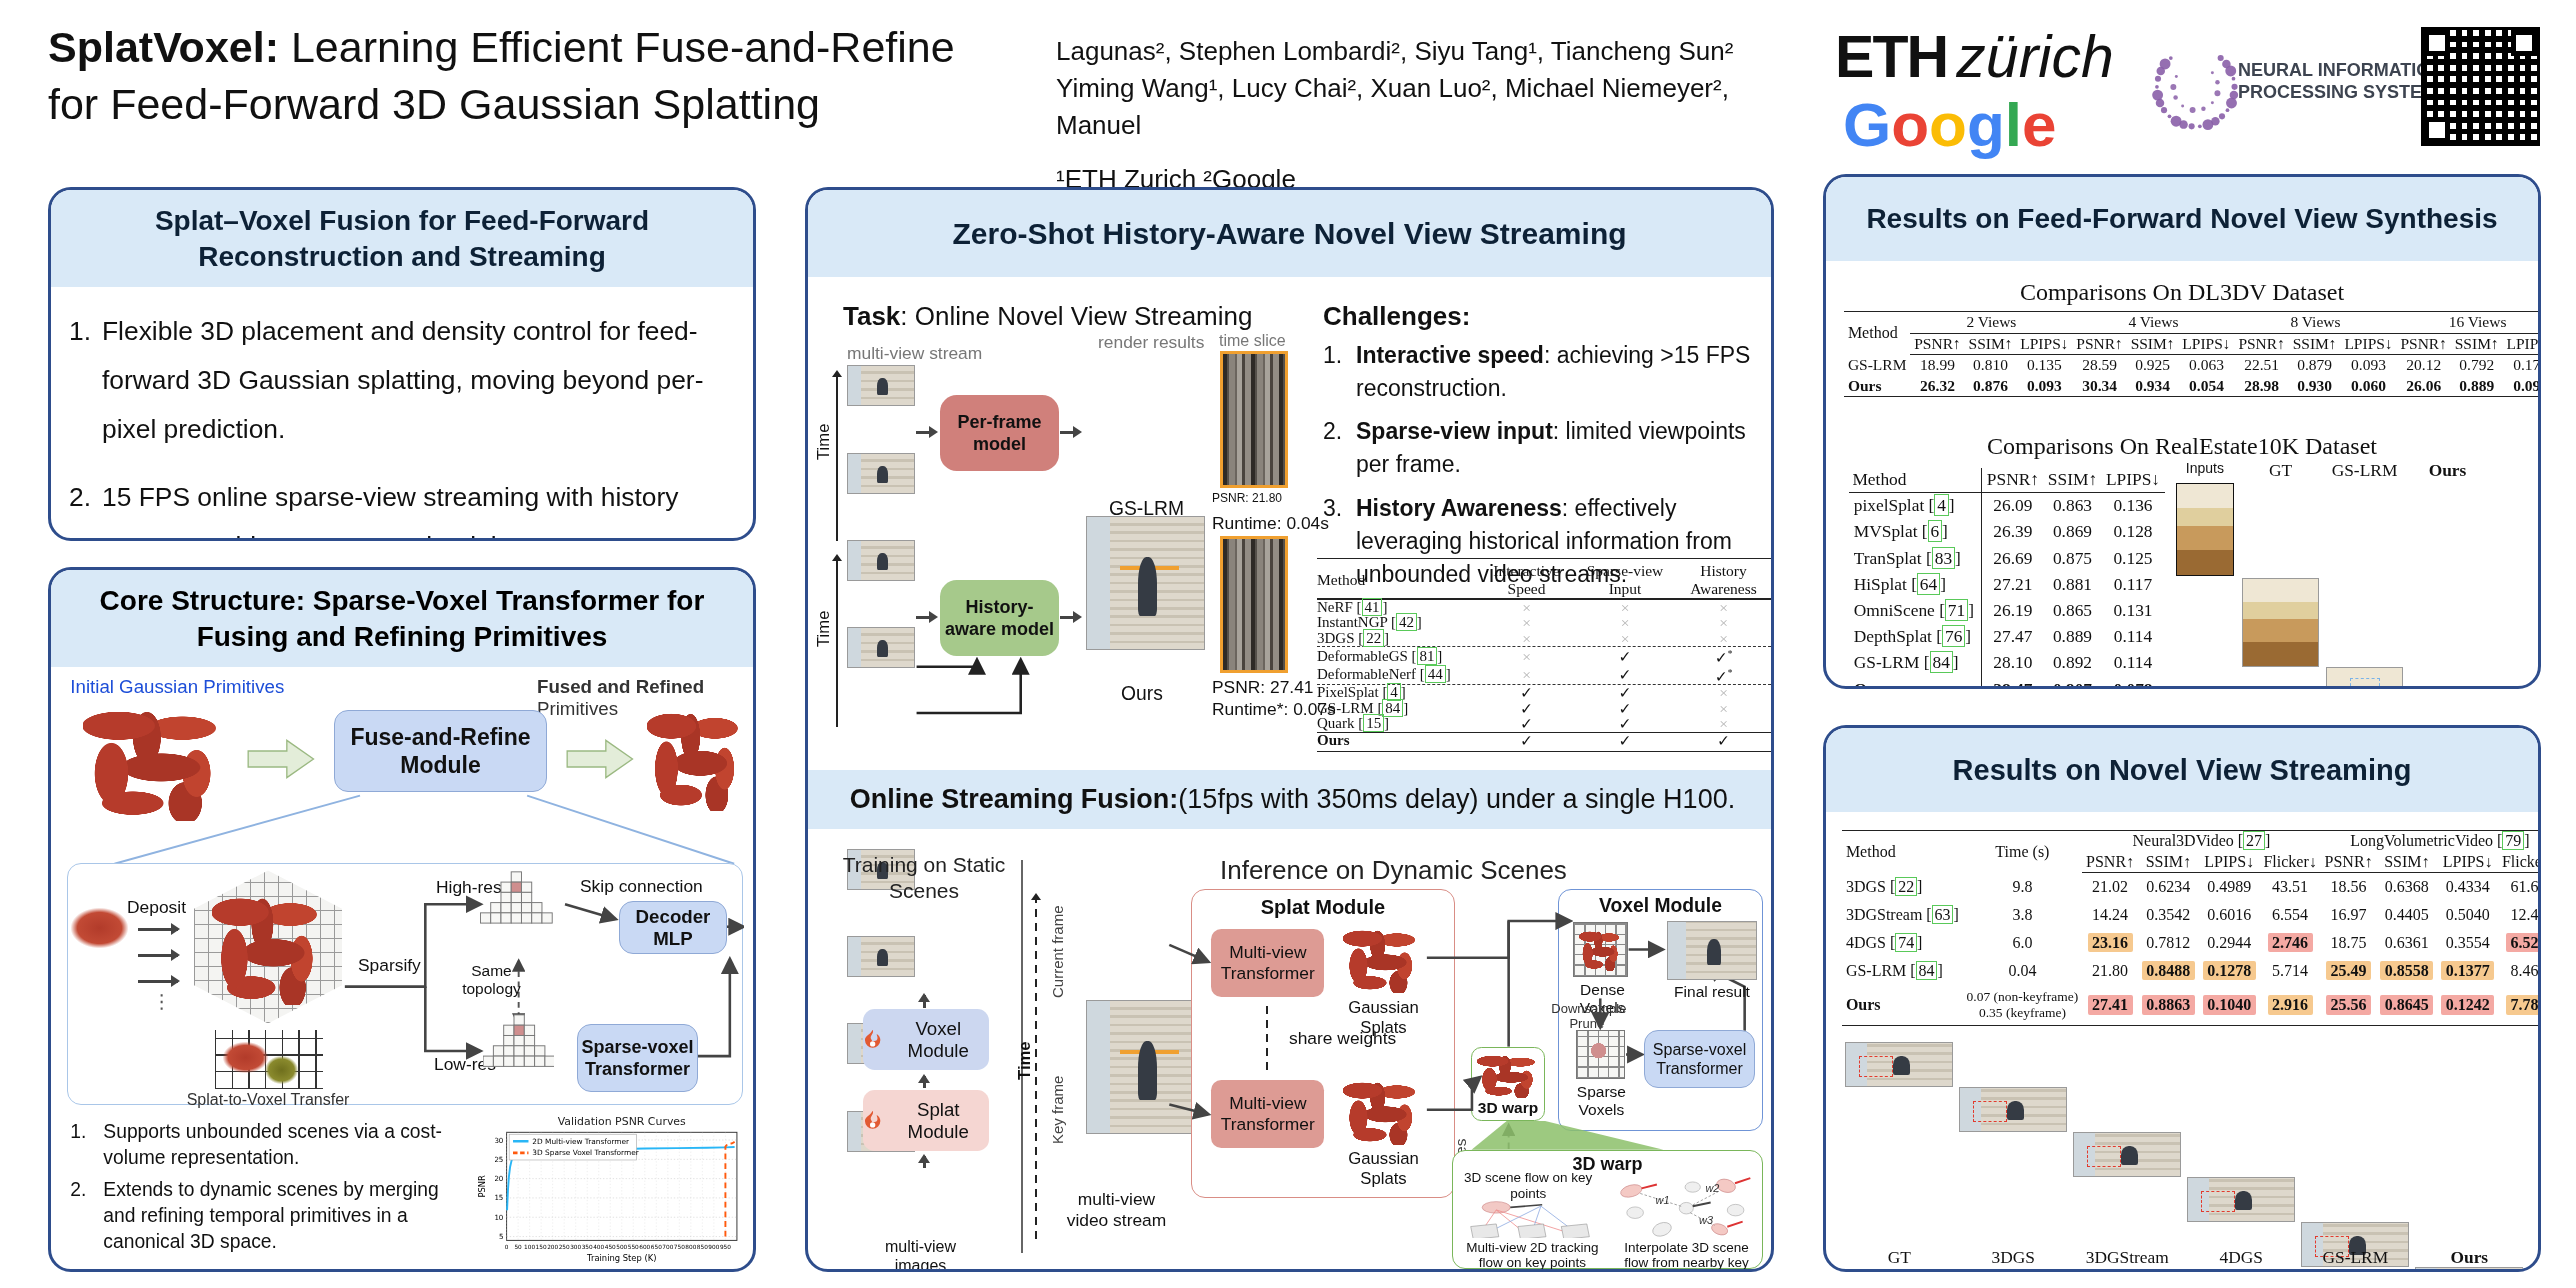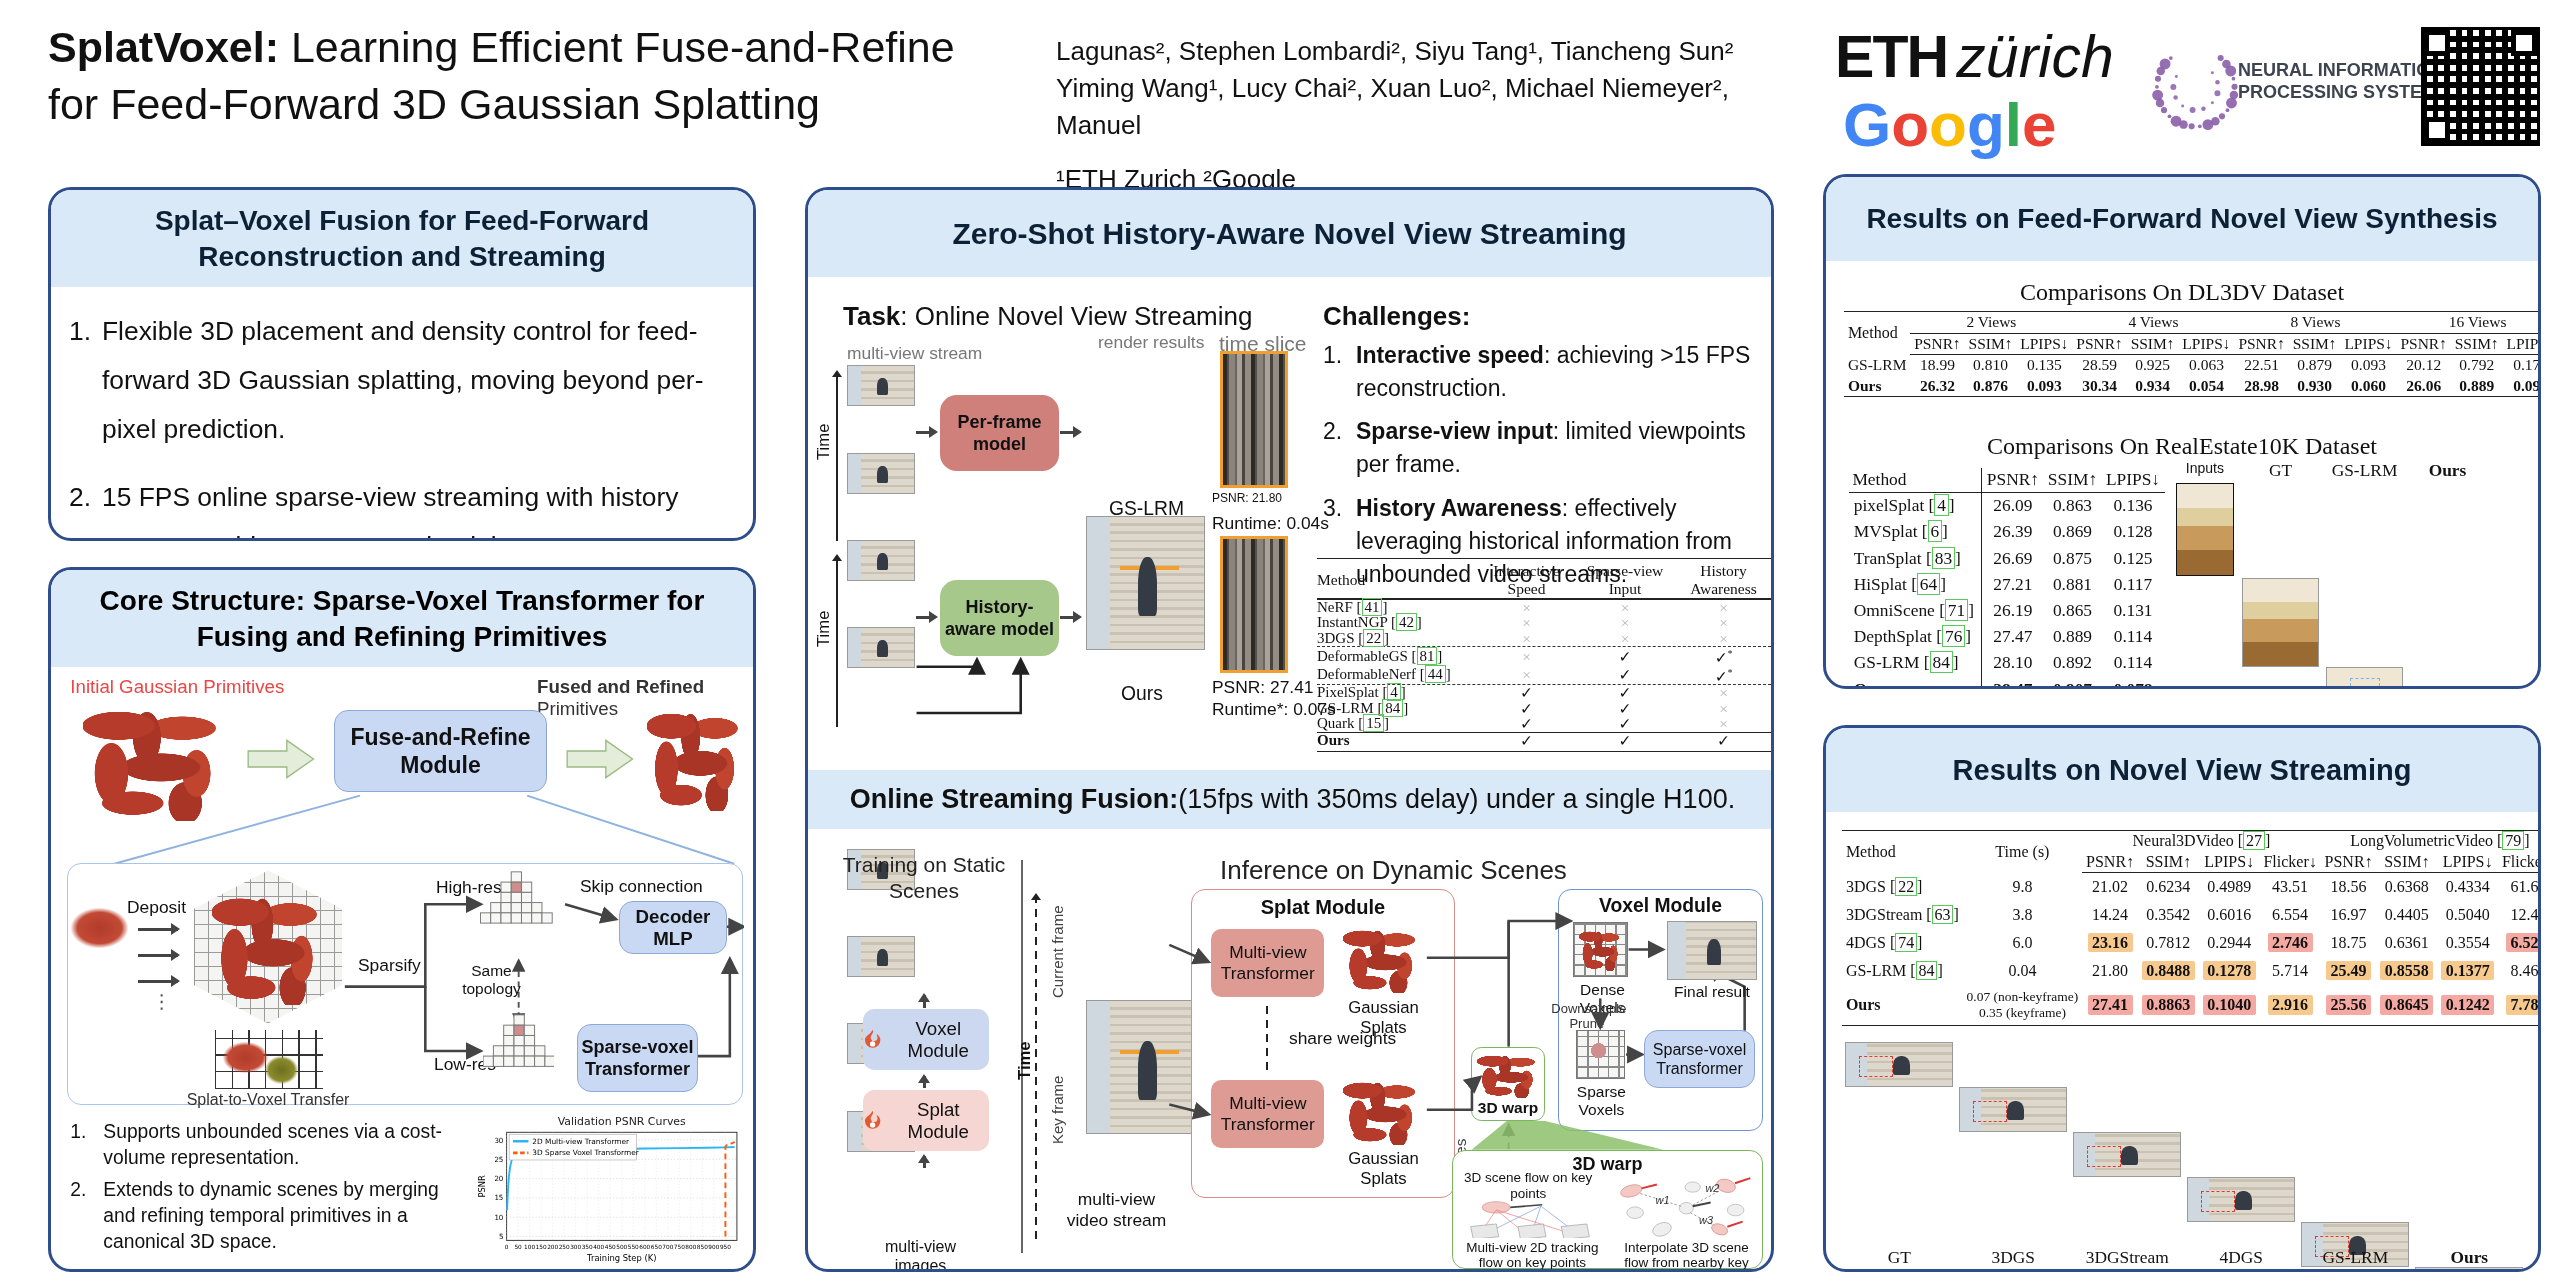--- a/index.html
+++ b/index.html
@@ -158,21 +158,21 @@
         <div>15 FPS online sparse-view streaming with history reuse, requiring no temporal training.</div>
       </div>
     </div>
 </div>
 
 <div class="panel" style="left:48px;top:567px;width:708px;height:705px">
   <div class="phead" style="height:97px;font-size:28px;line-height:36px;color:#000">
     <div>Core Structure: Sparse-Voxel Transformer for</div>
     <div>Fusing and Refining Primitives</div>
   </div>
-  <div class="a" style="left:19.3px;top:106px;font-size:18.7px;color:#ef4444">Initial Gaussian Primitives</div>
+  <div class="a" style="left:19.3px;top:106px;font-size:18.7px;color:#1d4ed8">Initial Gaussian Primitives</div>
   <div class="a" style="left:486px;top:106px;font-size:18.7px;color:#333"><span class="b">Fused and Refined</span><span> Primitives</span></div>
   <div class="a splats" style="left:32px;top:132px;width:142px;height:119px"></div>
   <svg class="a" style="left:190px;top:169px" width="81" height="40" viewBox="0 0 100 60">
       <polygon points="0,18 58,18 58,2 98,30 58,58 58,42 0,42" fill="#e3edd9" stroke="#9bb982" stroke-width="2"></polygon>
     </svg>
   <div class="modbox blue" style="left:283px;top:140px;width:213px;height:82px;font-size:23px;font-weight:bold;line-height:28px">
       <span>Fuse-and-Refine Module</span>
     </div>
   <svg class="a" style="left:509px;top:169px" width="81" height="40" viewBox="0 0 100 60">
       <polygon points="0,18 58,18 58,2 98,30 58,58 58,42 0,42" fill="#e3edd9" stroke="#9bb982" stroke-width="2"></polygon>
@@ -358,21 +358,21 @@
         <div><b>Sparse-view input</b>: limited viewpoints per frame.</div>
       </div>
       <div style="display:flex;margin-bottom:10.3px">
         <div style="width:33px;flex:0 0 auto">3.</div>
         <div><b>History Awareness</b>: effectively leveraging historical information from unbounded video streams.</div>
       </div>
     </div>
 
   <div class="a gray" style="left:39px;top:153px;font-size:17.4px">multi-view stream</div>
   <div class="a gray" style="left:290px;top:142px;font-size:17.4px">render results</div>
-  <div class="a gray" style="left:411px;top:142px;font-size:21px">time slice</div>
+  <div class="a gray" style="left:411px;top:142px;font-size:16px">time slice</div>
   <div class="taxis" style="left:28px;top:182px;height:169px"></div>
   <div class="vlab" style="left:6.4px;top:270px;font-size:16.7px">Time</div>
   <div class="a ph ph-kitchen" style="left:39px;top:175px;width:68px;height:41px"></div>
     <div class="a ph ph-kitchen" style="left:39px;top:222px;width:68px;height:41px"></div>
     <div class="a ph ph-kitchen" style="left:39px;top:268px;width:68px;height:41px"></div>
     <div class="a ph ph-kitchen" style="left:39px;top:314px;width:68px;height:41px"></div>
   <div class="modbox" style="left:132px;top:205px;width:119px;height:76px;background:var(--perframe);font-size:18px;font-weight:bold;line-height:22px;border-radius:16.7px">
       <span>Per-frame model</span>
     </div>
   <div class="arrH" style="left:108px;top:241px;width:19.3px"></div>

